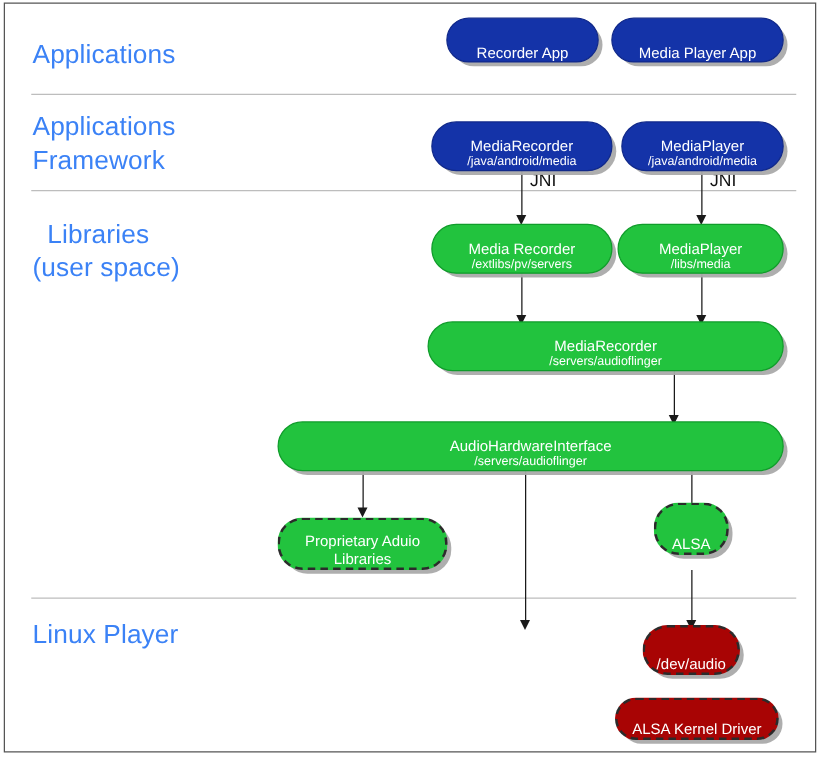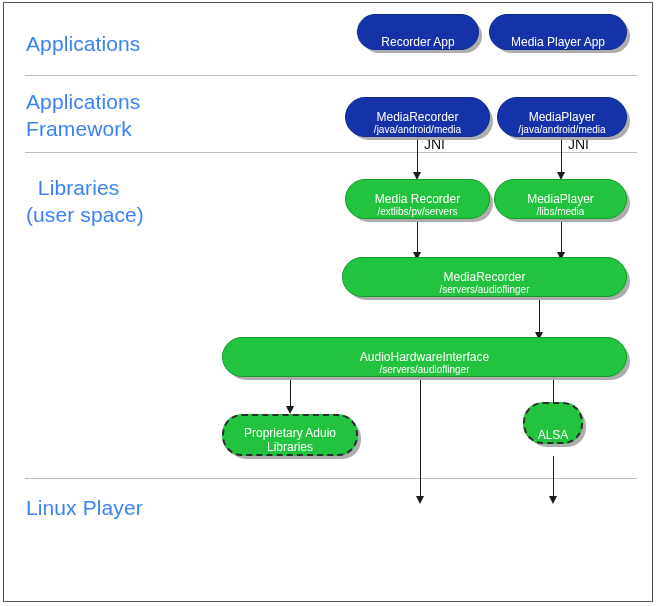--- a/index.html
+++ b/index.html
@@ -183,16 +183,22 @@
   <div class="node green dashed" style="left:222px; top:414px; width:136px; height:42px; border-radius:20px;">
     <span class="title">Proprietary Aduio</span>
     <span class="title">Libraries</span>
   </div>
 
   <div class="node green dashed" style="left:523px; top:402px; width:60px; height:42px; border-radius:20px;">
     <span class="title">ALSA</span>
   </div>
 
 
-
-
+  <div class="node red dashed" style="left:514px; top:500px; width:78px; height:40px; border-radius:20px;">
+    <span class="title">/dev/audio</span>
+  </div>
+
+
+  <div class="node red dashed" style="left:492px; top:558px; width:131px; height:34px; border-radius:18px;">
+    <span class="title">ALSA Kernel Driver</span>
+  </div>
 
 </div>
 
 </body></html>

